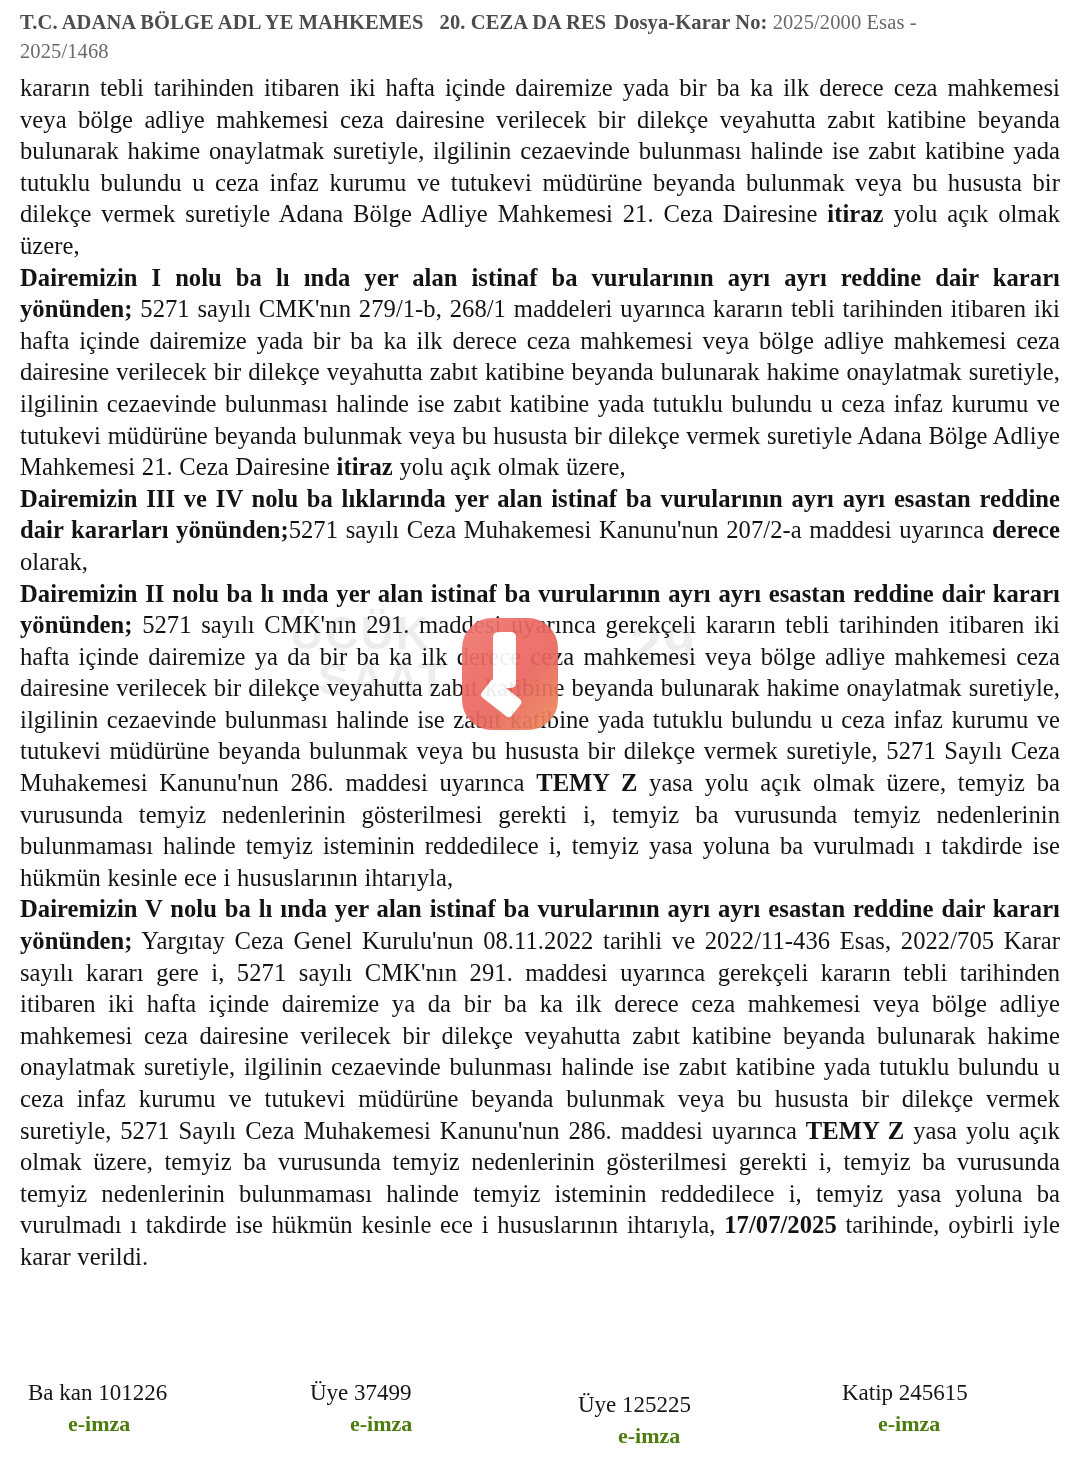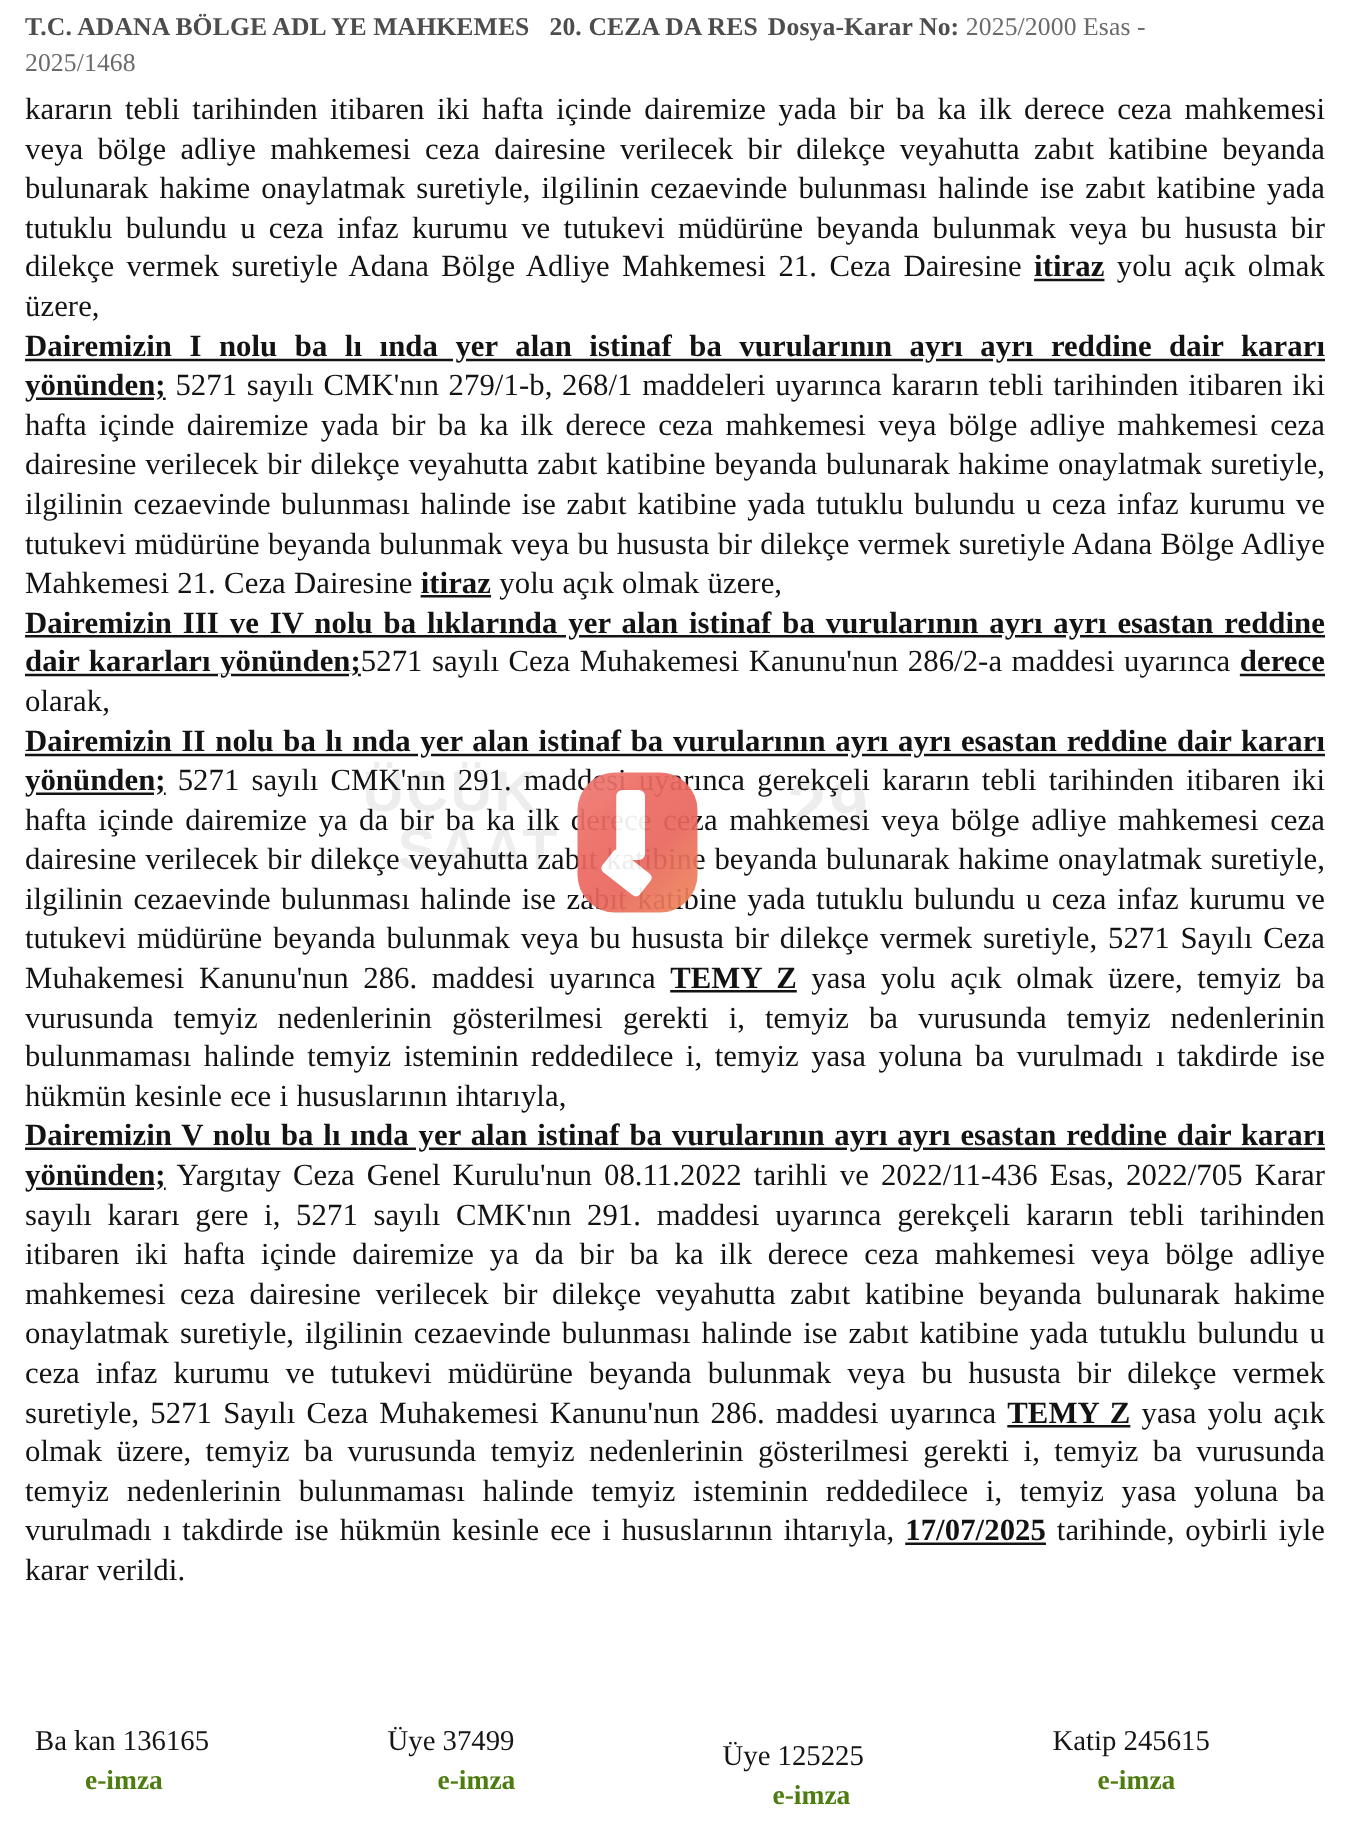--- a/index.html
+++ b/index.html
@@ -49,21 +49,21 @@
   p.para {
     margin: 0;
     font-size: 24.6px;
     line-height: 31.6px;
     text-align: justify;
     text-justify: inter-word;
     color: #131313;
     letter-spacing: 0.05px;
     word-spacing: 0.4px;
   }
-  p.para b, p.para strong { font-weight: bold; text-decoration: underline; }
+  p.para b, p.para strong { font-weight: bold; }
 
   
   .watermark-logo {
     position: absolute;
     left: 462px;
     top: 618px;
     width: 96px;
     height: 112px;
     border-radius: 30px;
     background: linear-gradient(135deg, #f07a74 0%, #ec6a62 35%, #e9675e 60%, #ef8a5a 100%);
@@ -148,31 +148,31 @@
     <span class="hb">T.C. ADANA BÖLGE ADL  YE MAHKEMES</span><span class="gap-md"></span><span class="hb">20. CEZA DA  RES</span><span class="gap-sm"></span><span class="hb">Dosya-Karar No:</span> <span class="hr">2025/2000 Esas -</span><br>
     <span class="hr">2025/1468</span>
   </div>
 
   <div class="body-wrap">
 
     <p class="para"><span>kararın tebli  tarihinden itibaren iki hafta içinde dairemize yada bir ba ka ilk derece ceza mahkemesi veya bölge adliye mahkemesi ceza dairesine  verilecek bir dilekçe veyahutta zabıt katibine beyanda bulunarak  hakime onaylatmak suretiyle, ilgilinin cezaevinde bulunması halinde ise zabıt katibine yada tutuklu bulundu u ceza infaz kurumu ve tutukevi müdürüne beyanda bulunmak veya bu hususta bir dilekçe vermek suretiyle Adana Bölge Adliye Mahkemesi 21. Ceza Dairesine </span><b>itiraz</b><span> yolu açık  olmak üzere,</span></p>
 
     <p class="para"><b>Dairemizin I nolu ba lı ında yer alan istinaf ba vurularının ayrı ayrı reddine dair kararı yönünden;</b><span> 5271 sayılı CMK'nın 279/1-b, 268/1 maddeleri uyarınca kararın tebli  tarihinden itibaren iki hafta içinde dairemize yada bir ba ka ilk derece ceza mahkemesi veya bölge adliye mahkemesi ceza dairesine verilecek bir dilekçe veyahutta zabıt katibine beyanda bulunarak hakime onaylatmak suretiyle, ilgilinin cezaevinde bulunması halinde ise zabıt katibine yada tutuklu bulundu u ceza infaz kurumu ve tutukevi müdürüne beyanda bulunmak veya bu hususta bir dilekçe vermek suretiyle Adana Bölge Adliye Mahkemesi 21. Ceza Dairesine </span><b>itiraz</b><span> yolu açık olmak üzere,</span></p>
 
-    <p class="para"><b>Dairemizin III ve IV nolu ba lıklarında yer alan istinaf ba vurularının ayrı ayrı esastan reddine dair kararları yönünden;</b><span>5271 sayılı Ceza Muhakemesi Kanunu'nun 286/2-a maddesi uyarınca </span><b>derece</b><span> olarak,</span></p>
+    <p class="para"><b>Dairemizin III ve IV nolu ba lıklarında yer alan istinaf ba vurularının ayrı ayrı esastan reddine dair kararları yönünden;</b><span>5271 sayılı Ceza Muhakemesi Kanunu'nun 207/2-a maddesi uyarınca </span><b>derece</b><span> olarak,</span></p>
 
     <p class="para"><b>Dairemizin II nolu ba lı ında yer alan istinaf ba vurularının ayrı ayrı esastan reddine dair kararı yönünden;</b><span> 5271 sayılı CMK'nın 291. maddesi uyarınca gerekçeli kararın tebli  tarihinden itibaren iki hafta içinde dairemize  ya da  bir ba ka ilk derece ceza mahkemesi veya bölge adliye mahkemesi ceza dairesine verilecek bir  dilekçe veyahutta zabıt katibine beyanda bulunarak hakime onaylatmak suretiyle, ilgilinin cezaevinde bulunması halinde ise zabıt katibine yada tutuklu bulundu u ceza infaz kurumu ve tutukevi müdürüne beyanda bulunmak veya bu hususta bir dilekçe vermek suretiyle, 5271 Sayılı Ceza Muhakemesi Kanunu'nun 286. maddesi uyarınca </span><b>TEMY  Z</b><span> yasa yolu açık olmak üzere, temyiz ba vurusunda temyiz nedenlerinin gösterilmesi gerekti i, temyiz ba vurusunda temyiz nedenlerinin bulunmaması halinde temyiz isteminin reddedilece i, temyiz yasa yoluna ba vurulmadı  ı takdirde ise hükmün kesinle ece i hususlarının ihtarıyla,</span></p>
 
     <p class="para"><b>Dairemizin V nolu ba lı ında yer alan istinaf ba vurularının ayrı ayrı esastan reddine dair kararı yönünden;</b><span> Yargıtay Ceza Genel Kurulu'nun 08.11.2022 tarihli ve 2022/11-436 Esas, 2022/705 Karar sayılı kararı gere i, 5271 sayılı CMK'nın 291. maddesi uyarınca gerekçeli kararın tebli  tarihinden itibaren iki hafta içinde dairemize  ya da  bir ba ka ilk derece ceza mahkemesi veya bölge adliye mahkemesi ceza dairesine verilecek bir  dilekçe veyahutta zabıt katibine beyanda bulunarak hakime onaylatmak suretiyle, ilgilinin cezaevinde bulunması halinde ise zabıt katibine yada tutuklu bulundu u ceza infaz kurumu ve tutukevi müdürüne beyanda bulunmak veya bu hususta bir dilekçe vermek suretiyle, 5271 Sayılı Ceza Muhakemesi Kanunu'nun 286. maddesi uyarınca </span><b>TEMY  Z</b><span> yasa yolu açık olmak üzere, temyiz ba vurusunda temyiz nedenlerinin gösterilmesi gerekti i, temyiz ba vurusunda temyiz nedenlerinin bulunmaması halinde temyiz isteminin reddedilece i, temyiz yasa yoluna ba vurulmadı ı takdirde ise hükmün kesinle ece i hususlarının ihtarıyla, </span><b>17/07/2025</b><span> tarihinde, oybirli iyle karar verildi.</span></p>
 
   </div>
 
   <div class="sign-block">
     <div class="sign-col c1">
-      <div class="sign-name">Ba kan 136165</div>
+      <div class="sign-name">Ba kan 101226</div>
       <div class="sign-imza">e-imza</div>
     </div>
     <div class="sign-col c2">
       <div class="sign-name">Üye 37499</div>
       <div class="sign-imza">e-imza</div>
     </div>
     <div class="sign-col c3">
       <div class="sign-name">Üye 125225</div>
       <div class="sign-imza">e-imza</div>
     </div>

